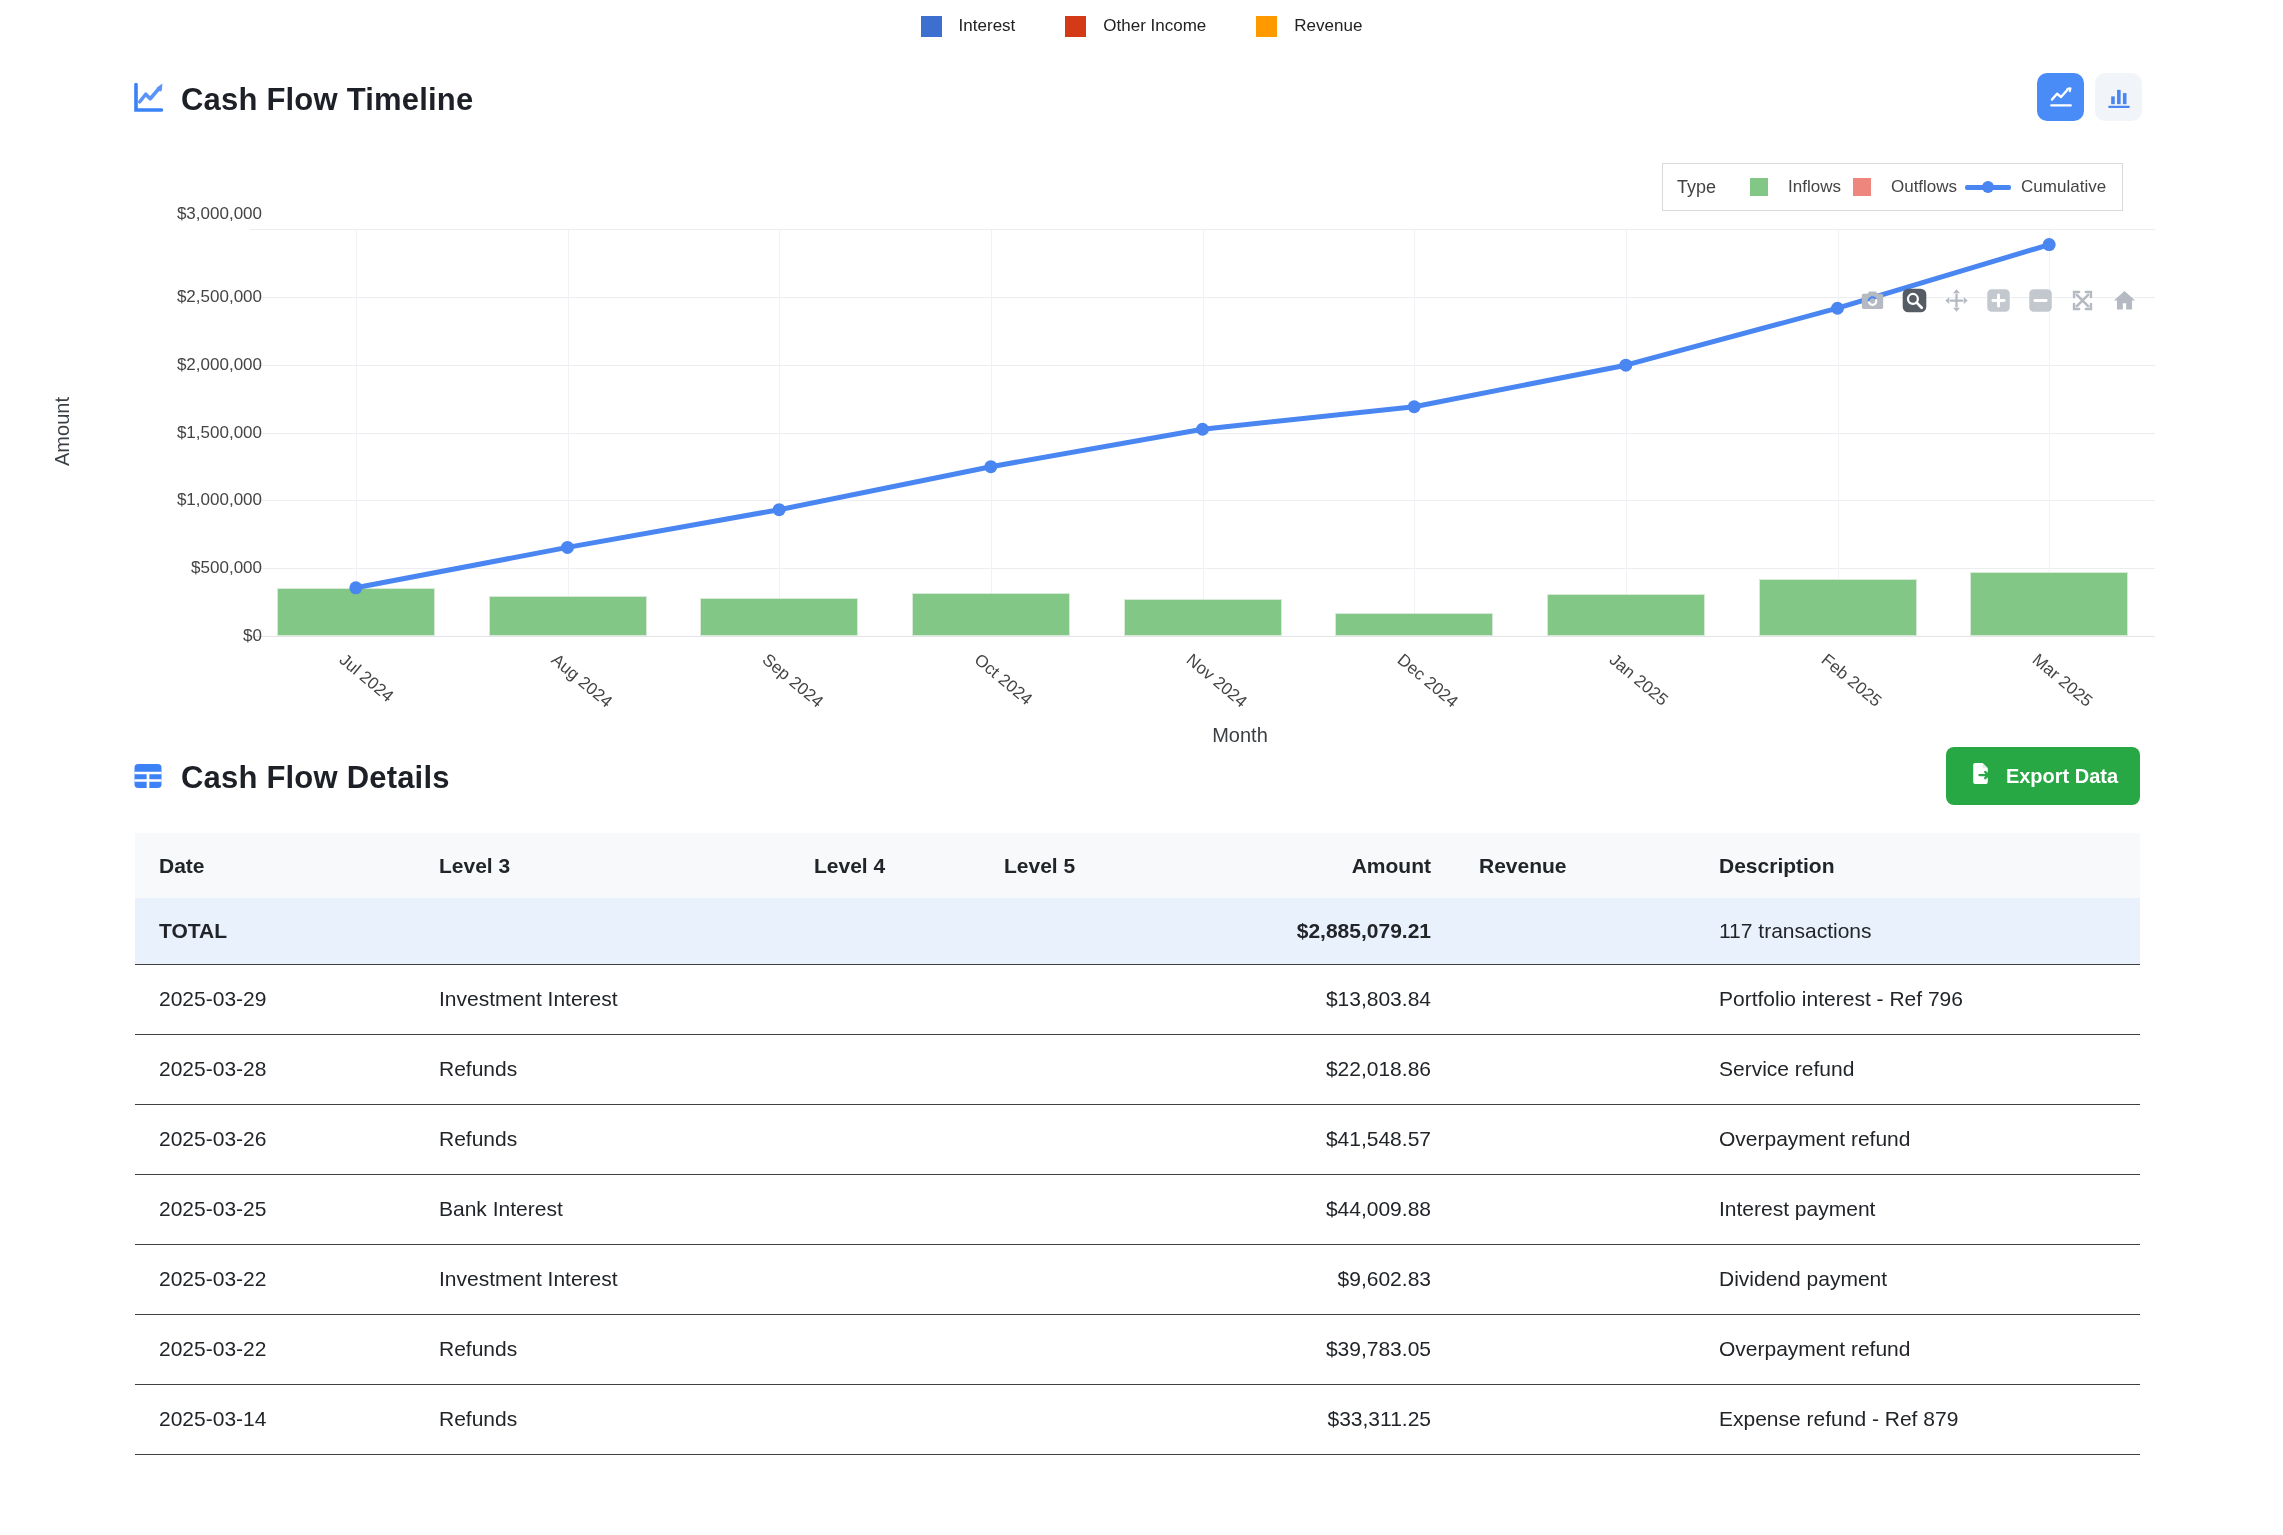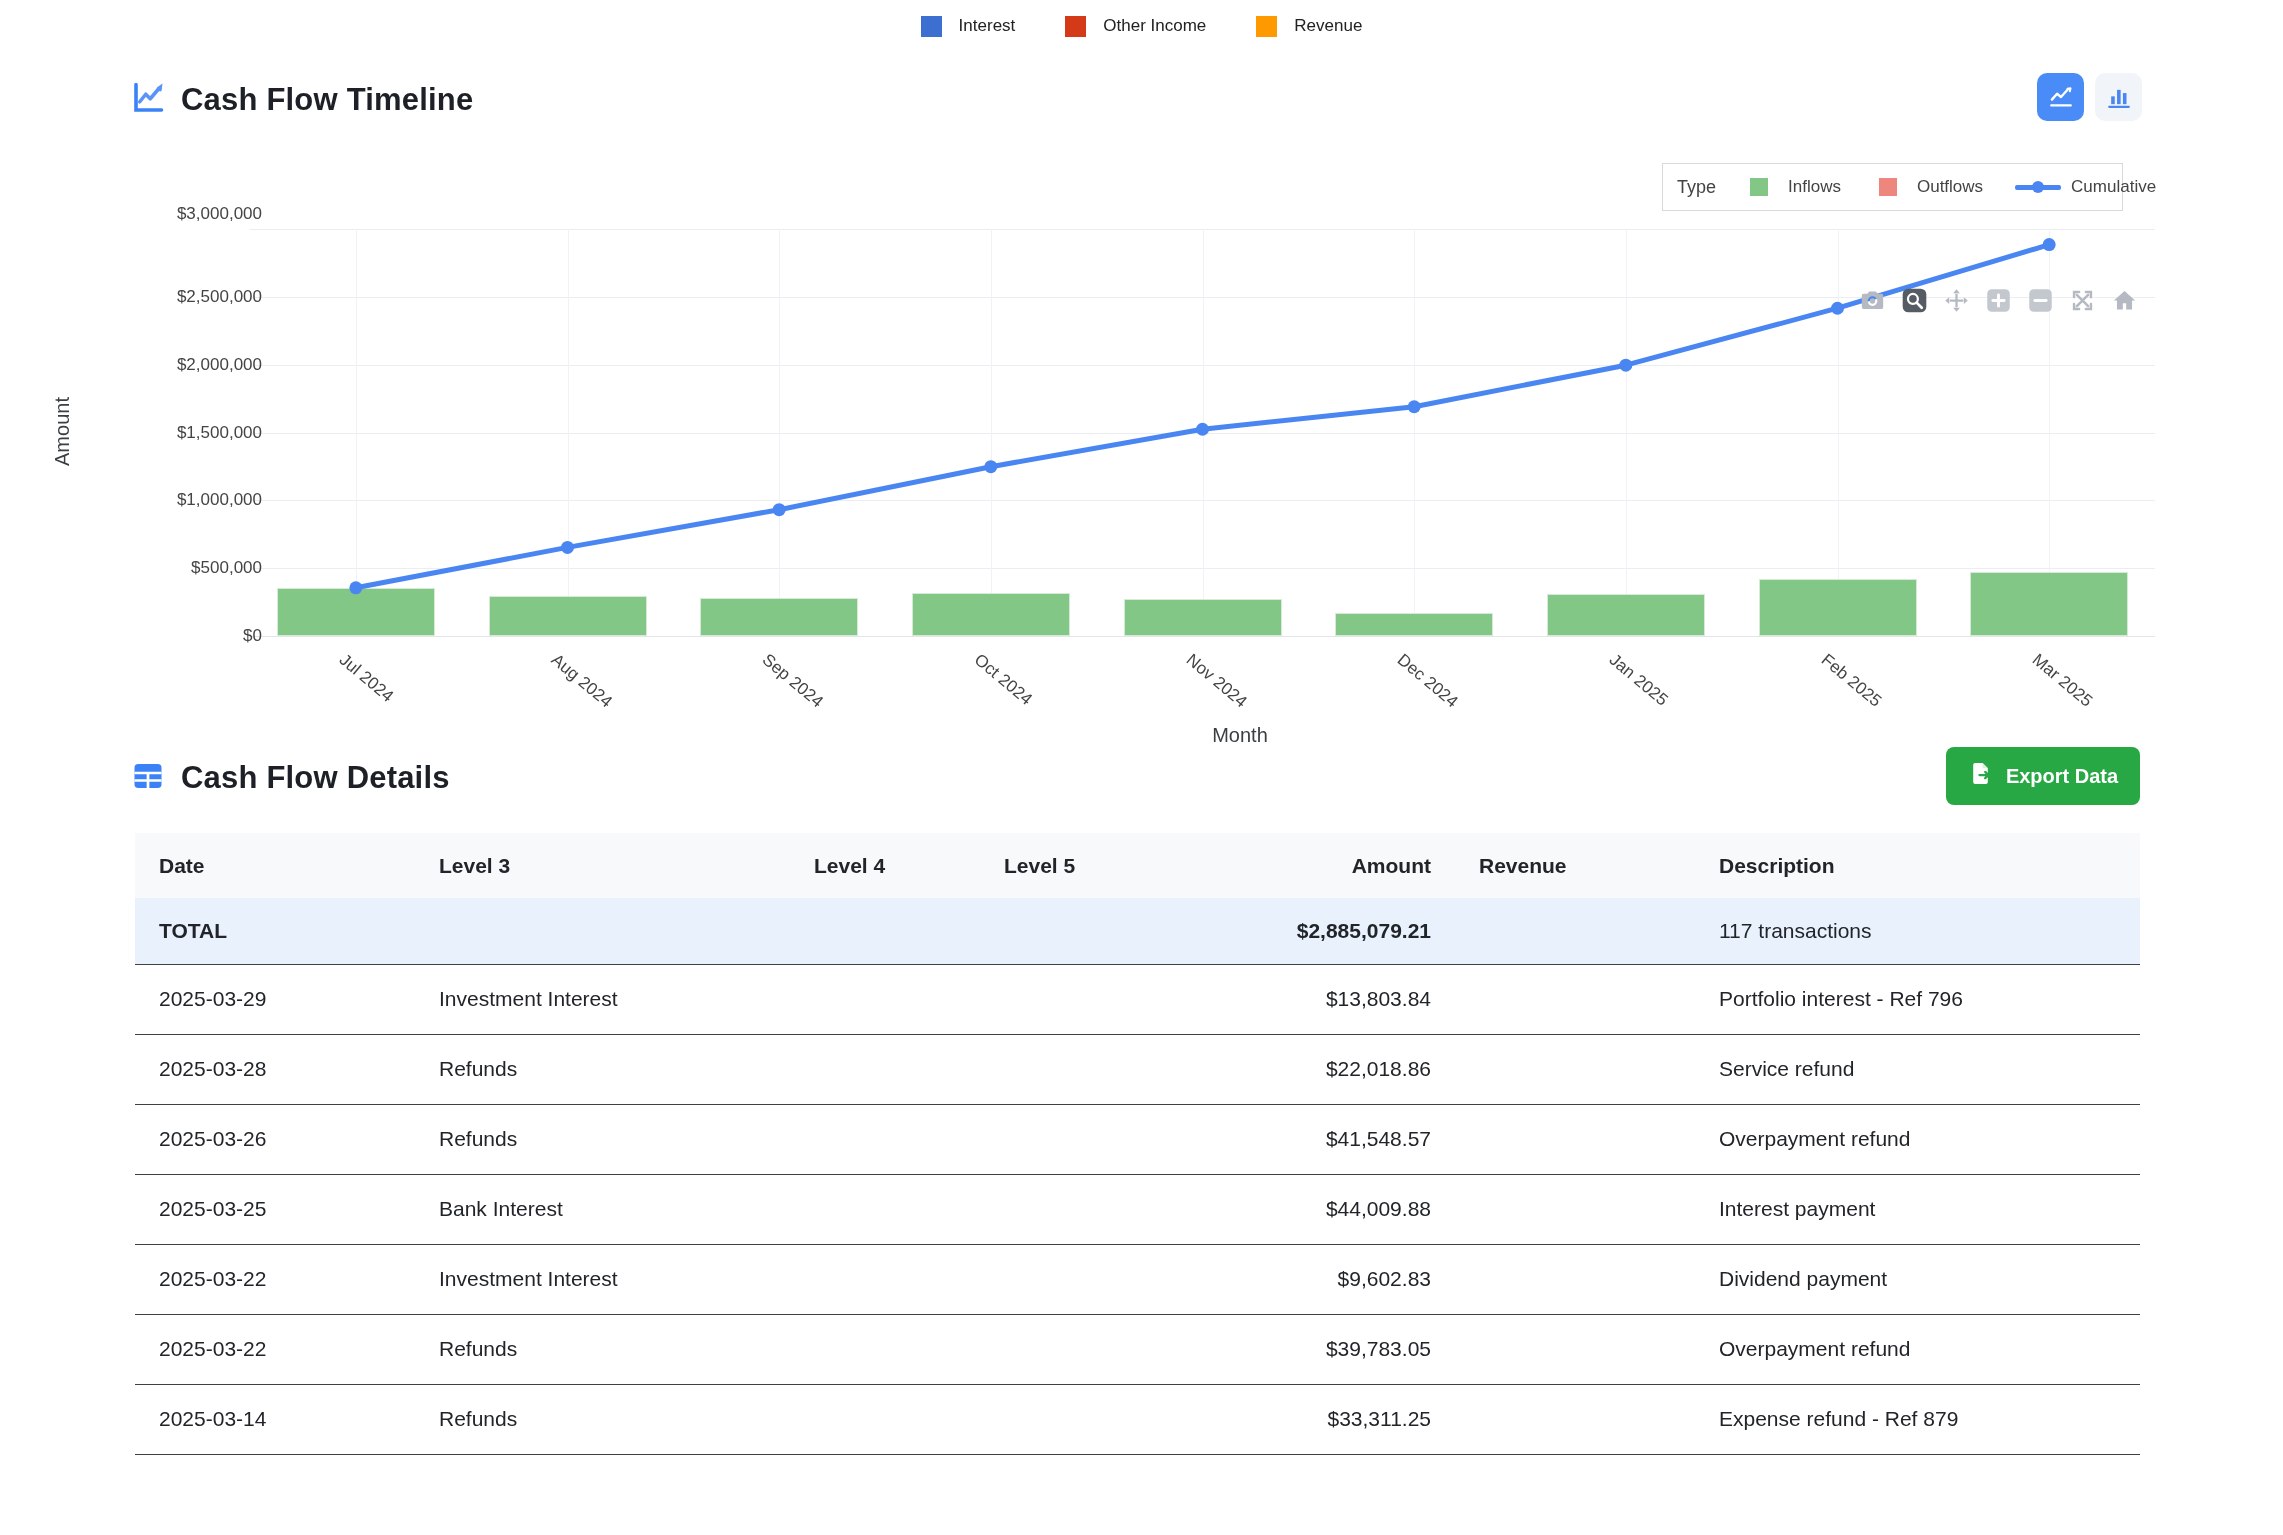--- a/index.html
+++ b/index.html
@@ -124,25 +124,25 @@
     </svg>
   </button>
 </div>
 
 <div id="chart">
   <div id="y-axis-title">Amount</div>
   <div id="x-axis-title">Month</div>
 
   <div id="chart-legend">
     <span class="lg-title">Type</span>
-    <div class="lg-item" style="margin-right:38px">
+    <div class="lg-item" style="margin-right:12px">
       <span class="lg-swatch" style="background:#82c786"></span>
       <span class="lg-label">Inflows</span>
     </div>
-    <div class="lg-item" style="margin-right:32px">
+    <div class="lg-item" style="margin-right:8px">
       <span class="lg-swatch" style="background:#ef867d"></span>
       <span class="lg-label">Outflows</span>
     </div>
     <div class="lg-item">
       <span class="lg-line" style="background:#4a86f2"></span>
       <span class="lg-label">Cumulative</span>
     </div>
   </div>
 
   <div id="modebar">

